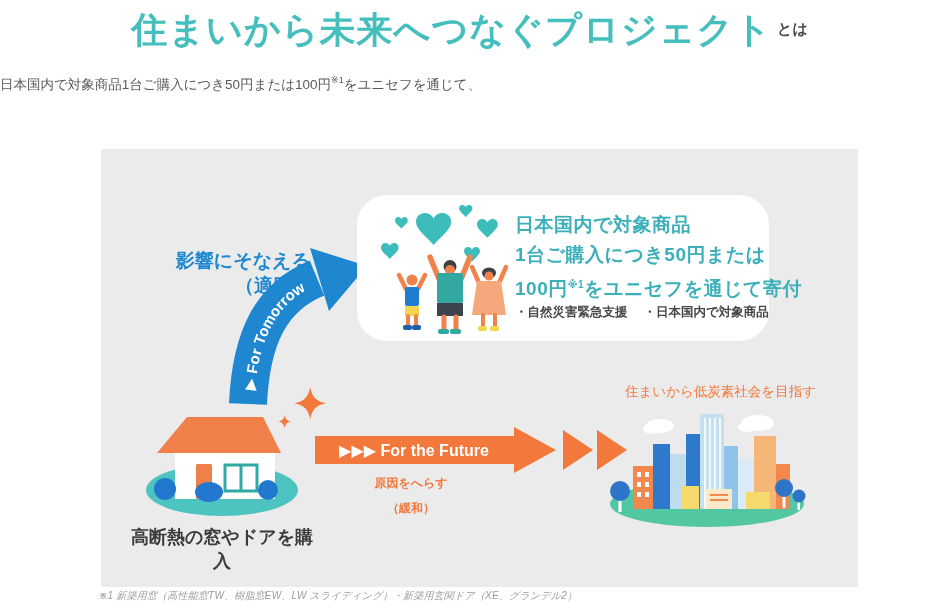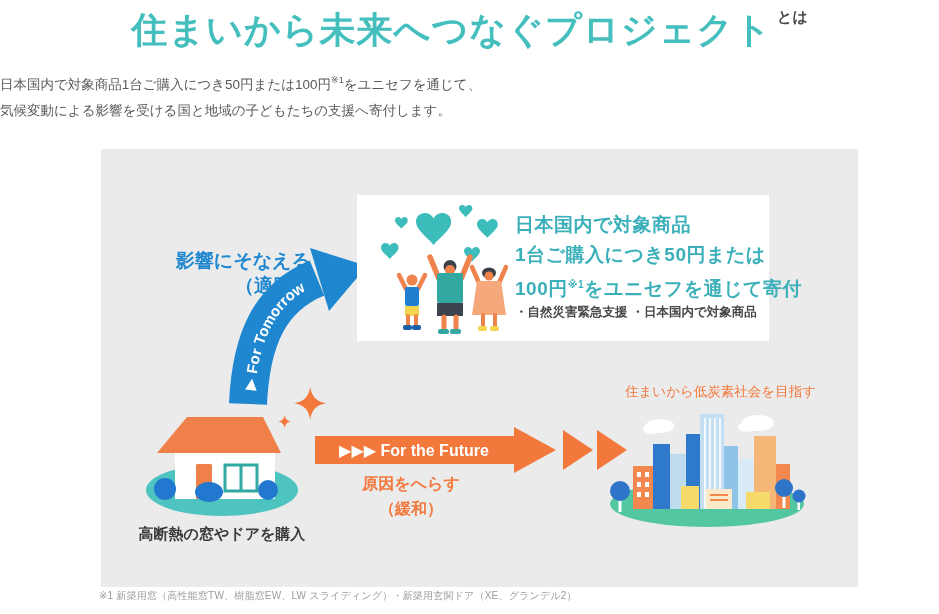--- a/index.html
+++ b/index.html
@@ -4,21 +4,21 @@
 <style>
   * { margin:0; padding:0; box-sizing:border-box; }
   html,body { background:#ffffff; }
   .page{
     position:relative; width:939px; height:614px; overflow:hidden;
     font-family:"Liberation Sans","DejaVu Sans",sans-serif; background:#fff;
   }
   
   .title-row{
     position:absolute; top:8px; left:0; width:100%;
-    display:flex; justify-content:center; align-items:flex-start; gap:5px;
+    display:flex; justify-content:center; align-items:center; gap:5px;
   }
   .page-title{ font-size:36px; font-weight:bold; color:#45BEBE; letter-spacing:1px; line-height:1.2; }
   .title-suffix{ font-size:15px; font-weight:bold; color:#4A4A4A; }
   .description{
     position:absolute; top:67px; left:0; width:100%;
     text-align:left; font-size:13.5px; color:#595959; line-height:26px;
   }
   .description sup{ font-size:9px; }
   
   .panel{
@@ -26,63 +26,62 @@
     background:#EBEBEB;
   }
   .abs{ position:absolute; }
   
   .adaptation-label{
     left:10px; top:99px; width:200px; text-align:right;
     color:#1E87D0; font-size:19px; font-weight:bold; line-height:25px;
   }
   .mitigation-label{
     left:210px; top:322px; width:200px; text-align:center;
-    color:#F2783C; font-size:16px; font-weight:bold; line-height:25px;
+    color:#F2783C; font-size:12px; font-weight:bold; line-height:25px;
   }
   .house-label{
     left:21px; top:376px; width:200px; text-align:center;
-    color:#3B3B3B; font-size:15px; font-weight:bold;
+    color:#3B3B3B; font-size:18px; font-weight:bold;
   }
   .city-label{
     left:522px; top:234px; width:195px; text-align:center;
     color:#F2783C; font-size:13.5px; font-weight:normal;
   }
   
   .donation-card{
-    left:256px; top:46px; width:412px; height:146px; background:#ffffff;
+    left:256px; top:46px; width:412px; height:146px; background:#ffffff;border-radius:30px;
   }
   .donation-text{
     position:absolute; left:158px; top:15px;
     color:#3BB0BA; font-size:19px; font-weight:bold; line-height:30px; letter-spacing:0.5px;
     white-space:nowrap;
   }
   .donation-text sup{ font-size:10px; }
   .support-bullets{
-    position:absolute; left:158px; top:109px; display:flex; gap:4px;
+    position:absolute; left:158px; top:109px; display:flex; gap:16px;
     color:#474747; font-size:12.5px; font-weight:bold; white-space:nowrap;
   }
   
   .footnote{
     position:absolute; left:99px; top:589px;
-    font-size:10px; color:#9B9B9B; letter-spacing:0.2px;
+    font-size:10px; color:#9B9B9B; letter-spacing:0.2px;font-style:italic;
   }
   svg{ display:block; }
 </style>
 </head>
 <body>
 
 <div class="page">
 
   <div class="title-row">
     <span class="page-title">住まいから未来へつなぐプロジェクト</span>
     <span class="title-suffix">とは</span>
   </div>
   <div class="description">
     <div><span>日本国内で対象商品1台ご購入につき50円または100円</span><sup>※1</sup><span>をユニセフを通じて、</span></div>
-    <div>気候変動による影響を受ける国と地域の子どもたちの支援へ寄付します。</div>
   </div>
 
   <div class="panel">
 
     <div class="abs adaptation-label">
       <div>影響にそなえる</div>
       <div>（適応）</div>
     </div>
 
     <svg class="abs" style="left:95px; top:58px;" width="200" height="222" viewBox="0 0 200 222">

